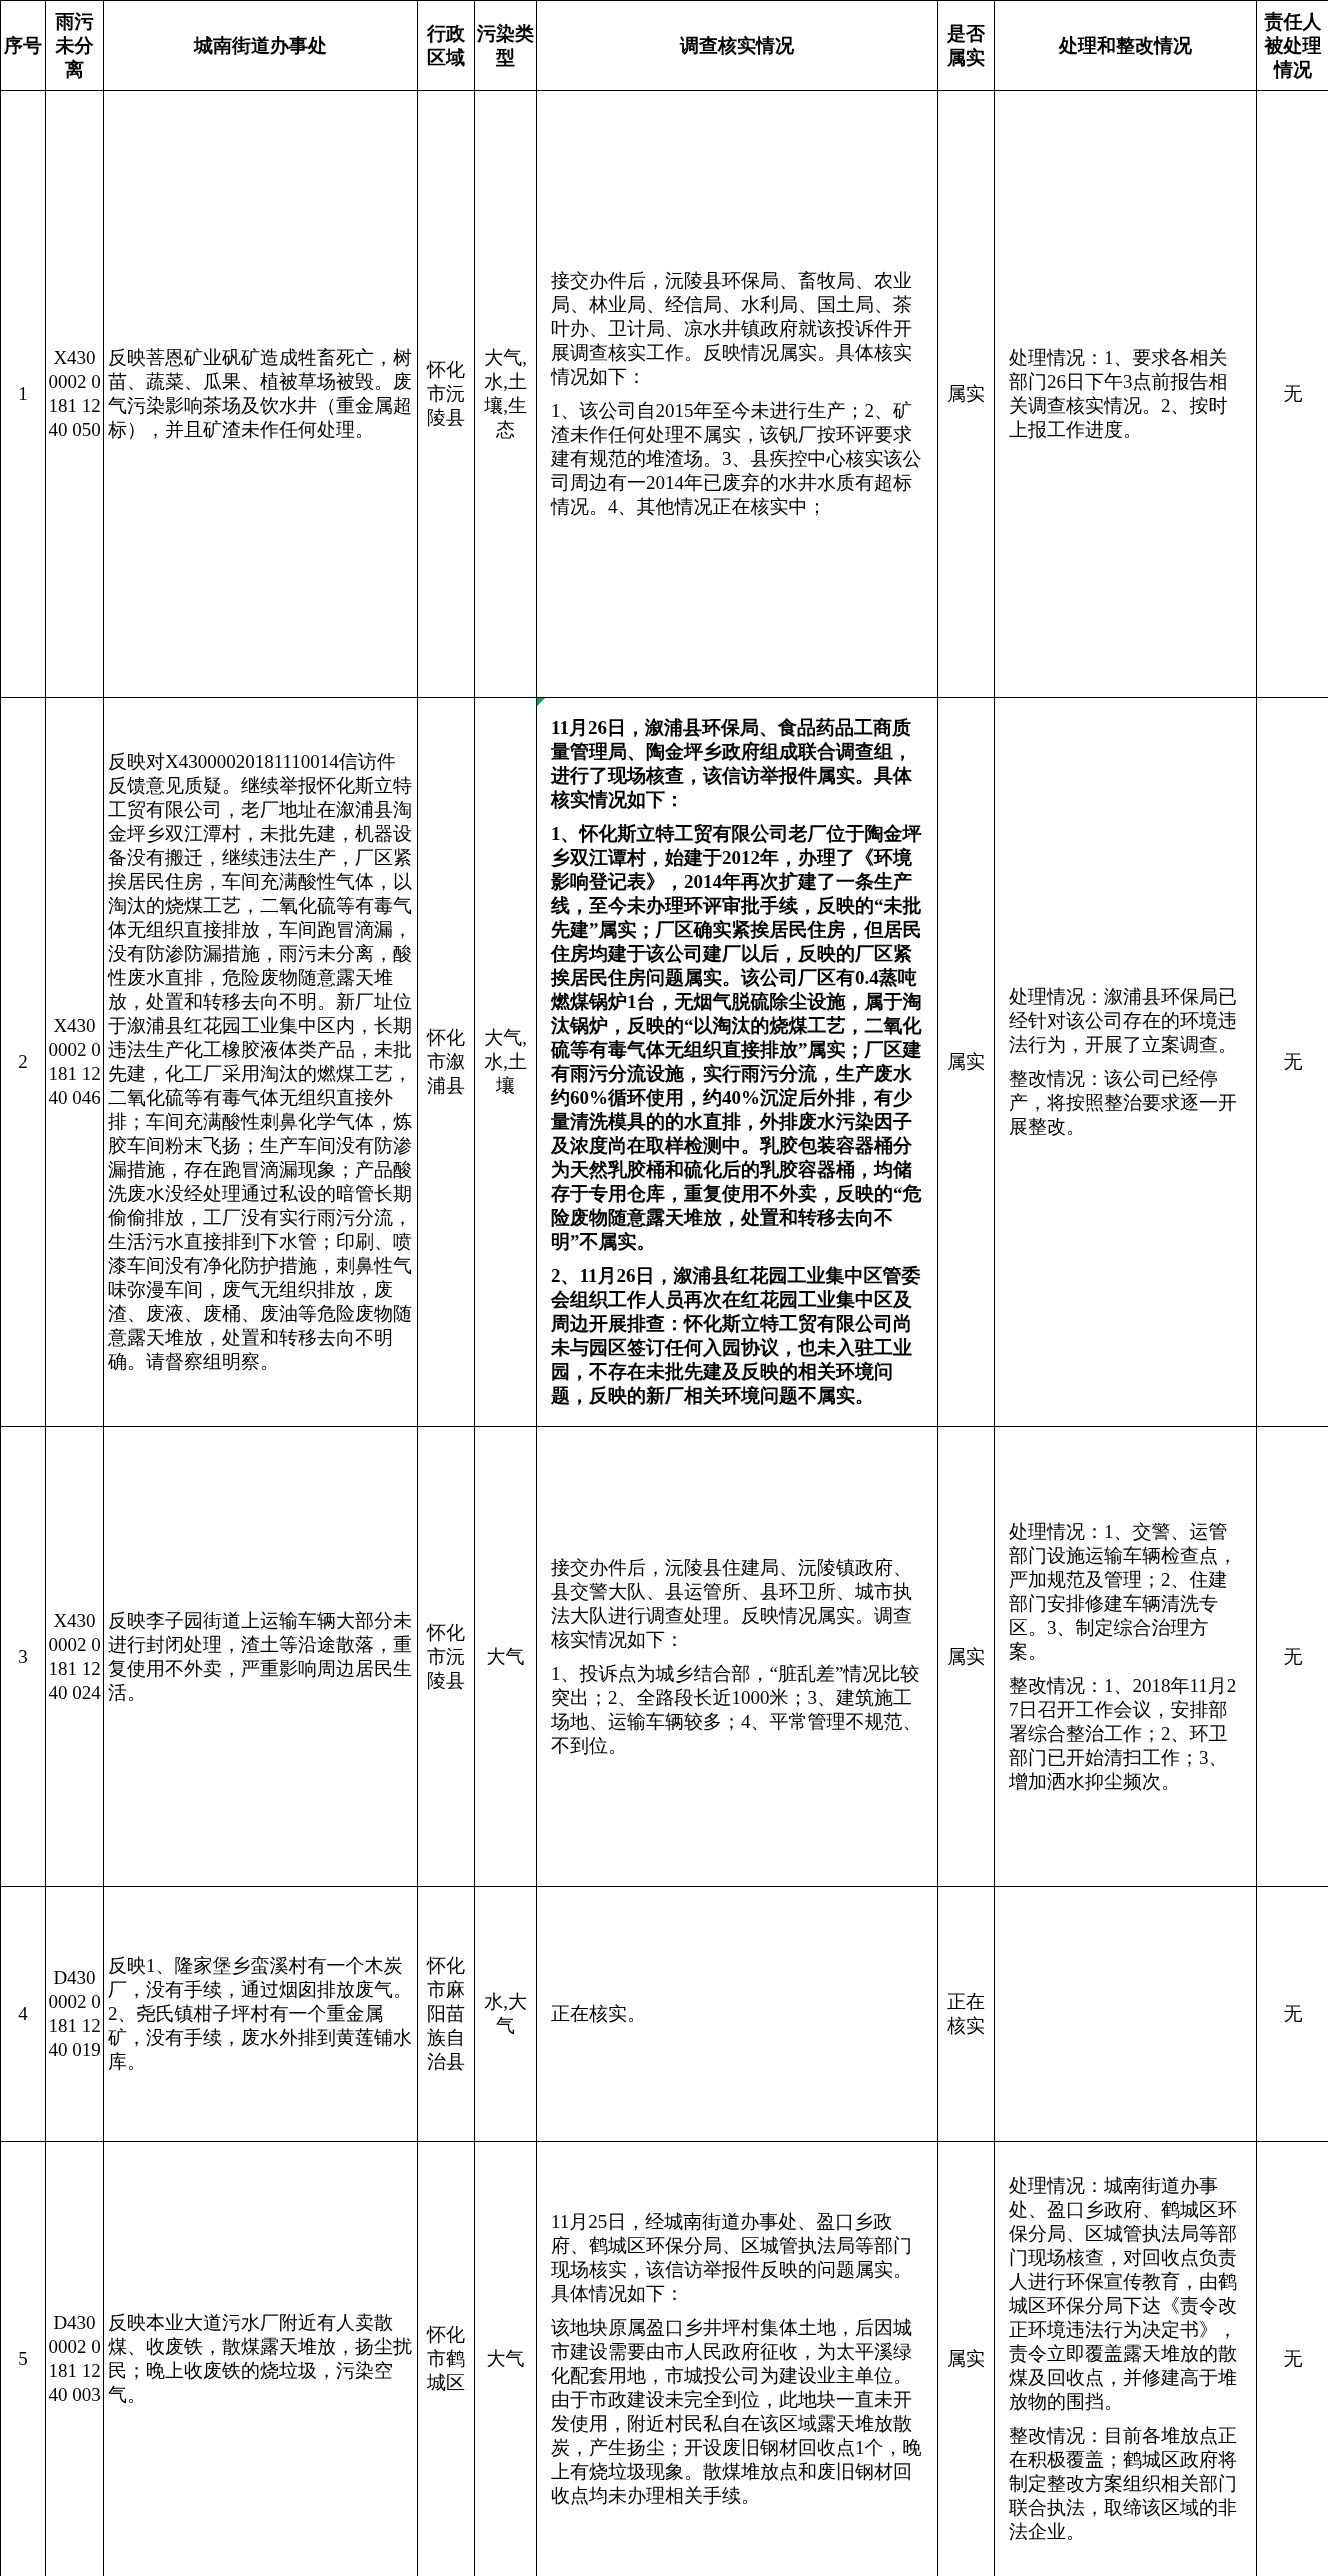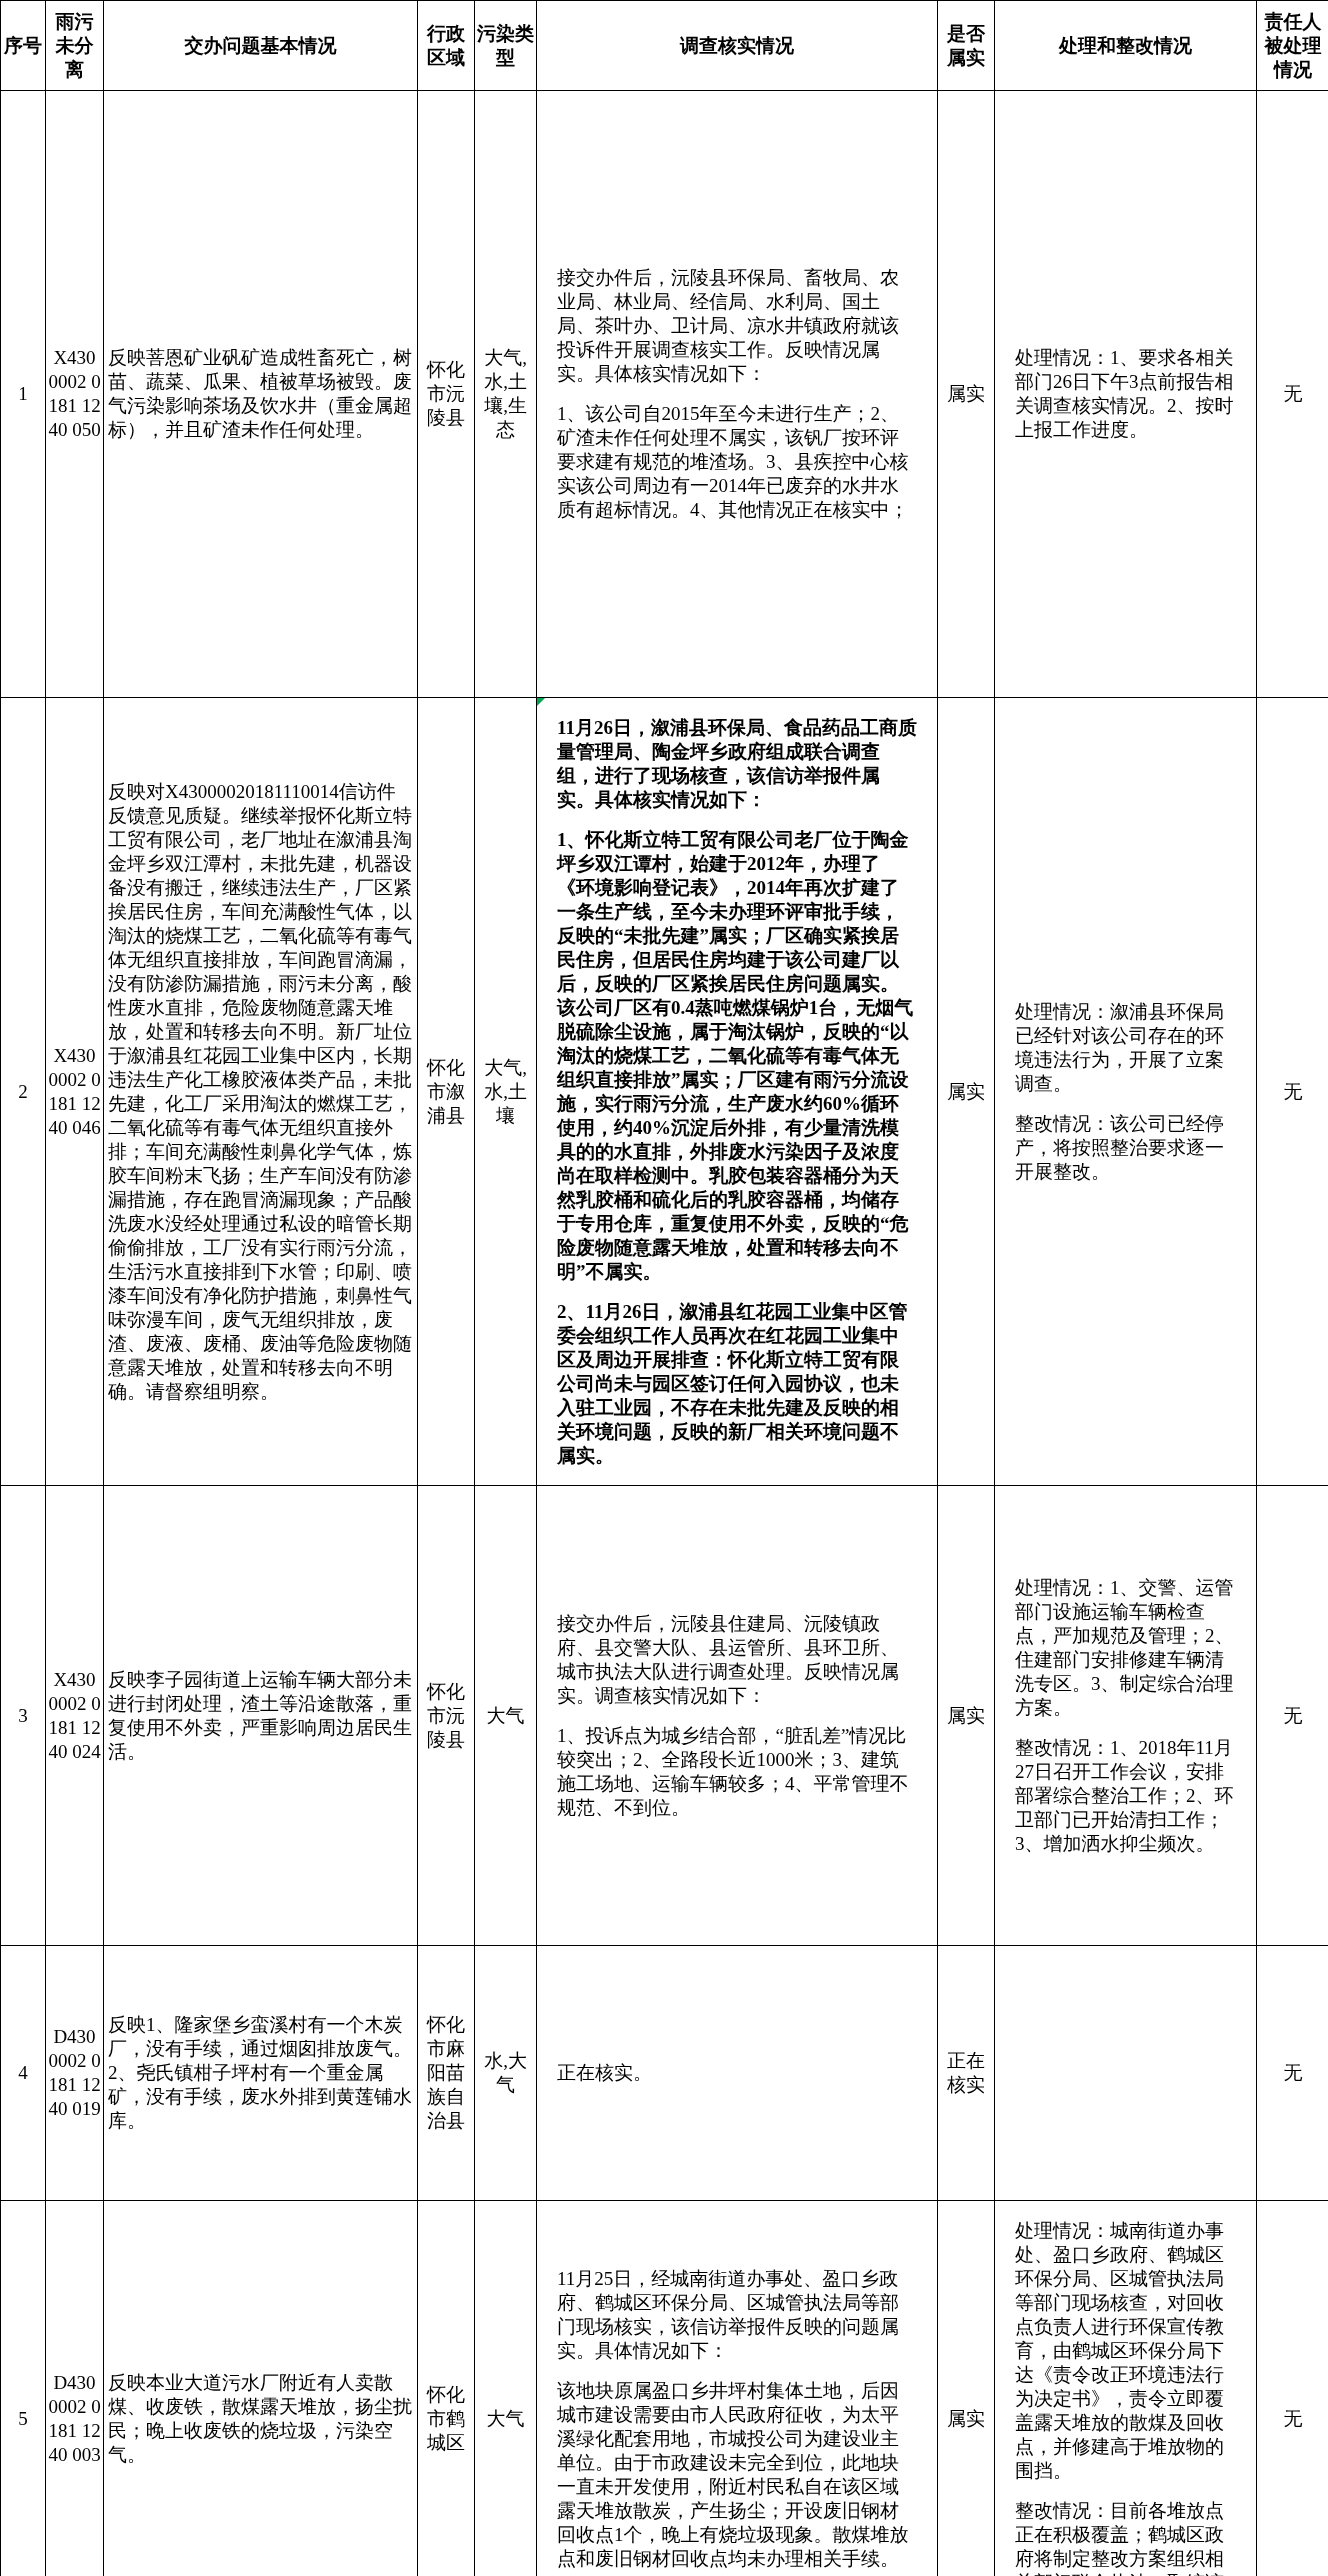--- a/index.html
+++ b/index.html
@@ -3,21 +3,21 @@
 <meta charset="utf-8">
 <style>
   html,body{margin:0;padding:0;background:#ffffff;}
   body{width:1328px;font-family:"Liberation Serif","DejaVu Serif",serif;color:#000;}
   table{border-collapse:collapse;table-layout:fixed;width:1328px;background:#fff;}
   th,td{border:1.2px solid #000;font-size:19px;line-height:24px;vertical-align:middle;
         overflow:hidden;word-break:break-all;}
   th{font-weight:bold;text-align:center;padding:1.6px 1.6px;}
   td{padding:1.6px 4px;text-align:left;}
   td.center{text-align:center;padding:1.6px 0.8px;}
-  .para{margin:16px;}
+  .para{margin:10px;}
   .para b{font-family:"Liberation Sans","DejaVu Sans",sans-serif;font-weight:normal;}
   thead tr{height:90px;}
   tbody tr:nth-child(1){height:607px;}
   tbody tr:nth-child(2){height:729px;}
   tbody tr:nth-child(3){height:460px;}
   tbody tr:nth-child(4){height:255px;}
   tbody tr:nth-child(5){height:435px;}
   td.flagged{position:relative;font-weight:bold;}
   td.flagged .corner{position:absolute;top:0;left:0;width:0;height:0;
         border-top:8px solid #00A651;border-right:8px solid transparent;}
@@ -34,21 +34,21 @@
       <col style="width:62px">
       <col style="width:401px">
     <col style="width:57px">
       <col style="width:262px">
       <col style="width:73px">
   </colgroup>
   <thead>
     <tr id="header-row">
         <th>序号</th>
         <th>雨污未分离</th>
-        <th>交办问题基本情况</th>
+        <th>城南街道办事处</th>
         <th>行政区域</th>
         <th>污染类型</th>
         <th>调查核实情况</th>
         <th>是否属实</th>
         <th>处理和整改情况</th>
         <th>责任人被处理情况</th>
       </tr>
   </thead>
   <tbody id="table-body">
       <tr>

